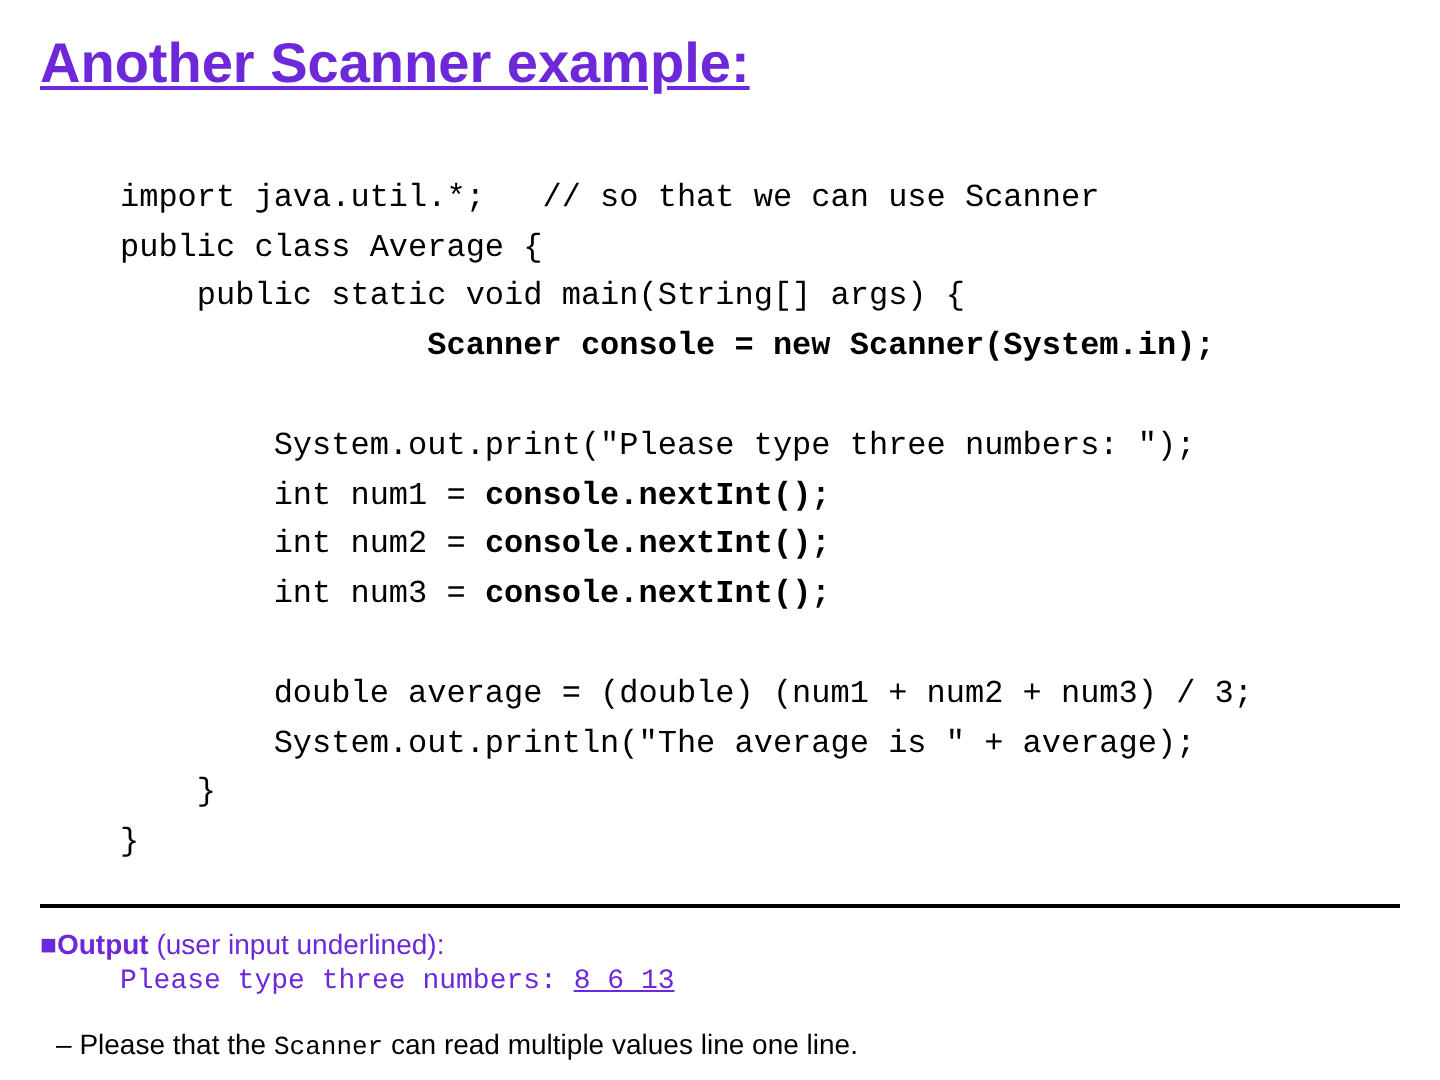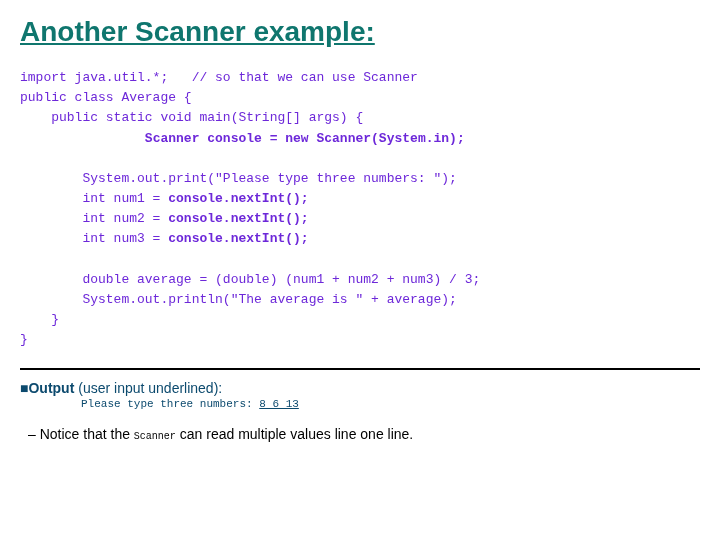--- a/index.html
+++ b/index.html
@@ -13,75 +13,77 @@
       font-family: Arial, sans-serif;
       width: 720px;
       min-height: 540px;
       padding: 16px 20px;
     }
 
     h1.page-title {
       font-size: 28px;
       font-weight: bold;
       text-decoration: underline;
-      color: #0f766e;
+      margin-bottom: 14px;
+      color: #6d28d9;
     }
 
     .code-block {
       font-family: 'Courier New', Courier, monospace;
-      font-size: 13px;
+      font-size: 16px;
       line-height: 1.55;
-      color: #6d28d9;
+      color: #000000;
       white-space: pre;
       margin-bottom: 18px;
+      margin-left: 40px;
     }
 
     .code-bold {
       font-weight: bold;
     }
 
     .divider {
       border: none;
       border-top: 2px solid #000000;
       margin: 14px 0 10px 0;
     }
 
     .output-section {
       font-family: Arial, sans-serif;
       font-size: 14px;
-      color: #0c4a6e;
+      color: #6d28d9;
     }
 
     .output-label {
       font-weight: bold;
       font-size: 14px;
     }
 
     .output-code {
       font-family: 'Courier New', Courier, monospace;
-      font-size: 11px;
-      margin-left: 61px;
+      font-size: 14px;
+      margin-left: 40px;
       line-height: 1.6;
     }
 
     .underlined-input {
       text-decoration: underline;
       font-weight: normal;
     }
 
     .notice-section {
       margin-top: 12px;
       font-size: 14px;
       color: #000000;
       padding-left: 8px;
     }
 
     .notice-inline-code {
       font-family: 'Courier New', Courier, monospace;
-      font-size: 10px;
+      font-size: 13px;
     }
   </style>
 </head>
 <body>
 
 <h1 class="page-title">Another Scanner example:</h1>
 
 <div class="code-block">
 <span>import java.util.*;   // so that we can use Scanner</span>
 <span>public class Average {</span>
@@ -105,14 +107,14 @@
   <span>■</span><span class="output-label">Output</span><span> (user input underlined):</span>
   <div class="output-code">
     <div>
       <span>Please type three numbers: </span><span class="underlined-input">8 6 13</span>
     </div>
   </div>
 </div>
 
 <div class="notice-section">
   <span>–</span>
-  <span>Notice that the </span><span class="notice-inline-code">Scanner</span><span> can read multiple values line one line.</span>
+  <span>Please that the </span><span class="notice-inline-code">Scanner</span><span> can read multiple values line one line.</span>
 </div>
 
 </body></html>

